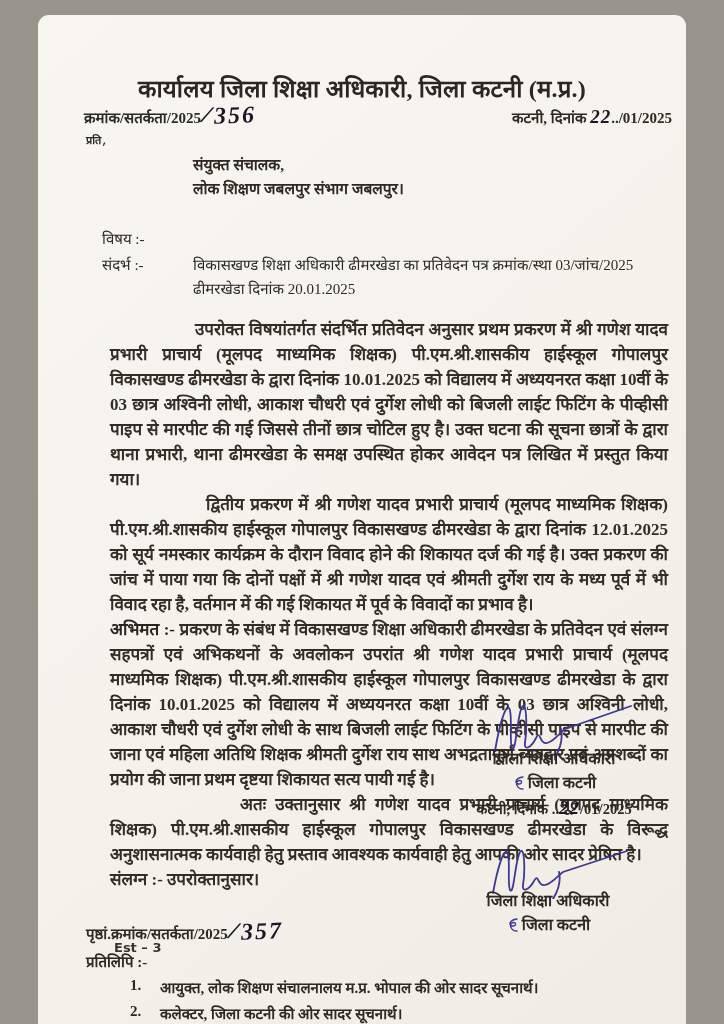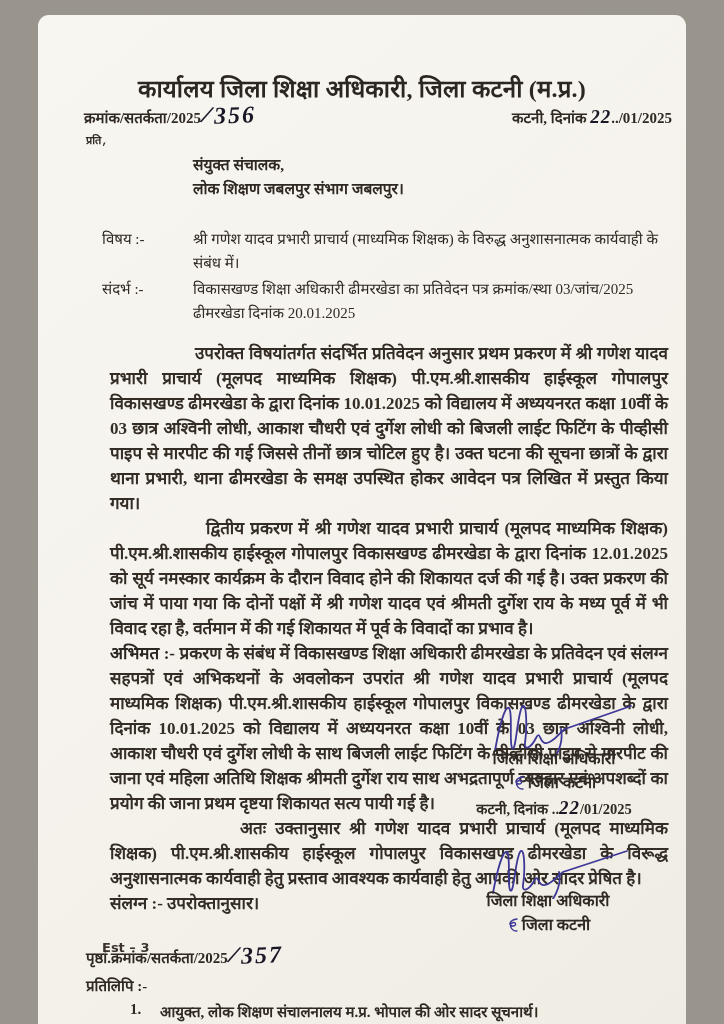--- a/index.html
+++ b/index.html
@@ -55,21 +55,21 @@
   .copy-item .num{flex:0 0 30px;font-weight:600;}
   .sig{position:absolute;text-align:center;color:#2f2922;}
   .sig .ln1{font-size:16px;font-weight:700;}
   .sig .ln2{font-size:16px;font-weight:700;margin-top:2px;}
   .sig .dt{font-size:14.5px;font-weight:700;margin-top:4px;white-space:nowrap;}
   .sig1{top:684px;right:24px;width:216px;}
   .sig2{top:830px;right:28px;width:220px;}
   .sigsvg{display:block;margin:0 auto -10px auto;}
   .curl{vertical-align:-3px;margin-right:2px;}
   .est{
-    position:absolute;left:64px;top:925px;
+    position:absolute;left:76px;top:925px;
     font-family:"DejaVu Sans","Liberation Sans",sans-serif;
     font-size:13px;color:#3a342c;font-weight:600;
   }
 </style>
 </head>
 <body>
 
 <div class="page">
 
   <div class="title">कार्यालय जिला शिक्षा अधिकारी, जिला कटनी (म.प्र.)</div>
@@ -85,21 +85,20 @@
 
   <div class="prati">प्रति,</div>
 
   <div class="recipient">
     <div>संयुक्त संचालक,</div>
     <div>लोक शिक्षण जबलपुर संभाग जबलपुर।</div>
   </div>
 
   <div class="subrow">
     <span class="lbl">विषय :-</span>
-    <span class="txt">श्री गणेश यादव प्रभारी प्राचार्य (माध्यमिक शिक्षक) के विरुद्ध अनुशासनात्मक कार्यवाही के संबंध में।</span>
   </div>
 
   <div class="subrow" style="margin-top:2px;">
     <span class="lbl">संदर्भ :-</span>
     <span class="txt">विकासखण्ड शिक्षा अधिकारी ढीमरखेडा का प्रतिवेदन पत्र क्रमांक/स्था 03/जांच/2025 ढीमरखेडा दिनांक 20.01.2025</span>
   </div>
 
   <div class="body">
     <p class="p1">उपरोक्त विषयांतर्गत संदर्भित प्रतिवेदन अनुसार प्रथम प्रकरण में श्री गणेश यादव प्रभारी प्राचार्य (मूलपद माध्यमिक शिक्षक) पी.एम.श्री.शासकीय हाईस्कूल गोपालपुर विकासखण्ड ढीमरखेडा के द्वारा दिनांक 10.01.2025 को विद्यालय में अध्ययनरत कक्षा 10वीं के 03 छात्र अश्विनी लोधी, आकाश चौधरी एवं दुर्गेश लोधी को बिजली लाईट फिटिंग के पीव्हीसी पाइप से मारपीट की गई जिससे तीनों छात्र चोटिल हुए है। उक्त घटना की सूचना छात्रों के द्वारा थाना प्रभारी, थाना ढीमरखेडा के समक्ष उपस्थित होकर आवेदन पत्र लिखित में प्रस्तुत किया गया।</p>
     <p class="p2">द्वितीय प्रकरण में श्री गणेश यादव प्रभारी प्राचार्य (मूलपद माध्यमिक शिक्षक) पी.एम.श्री.शासकीय हाईस्कूल गोपालपुर विकासखण्ड ढीमरखेडा के द्वारा दिनांक 12.01.2025 को सूर्य नमस्कार कार्यक्रम के दौरान विवाद होने की शिकायत दर्ज की गई है। उक्त प्रकरण की जांच में पाया गया कि दोनों पक्षों में श्री गणेश यादव एवं श्रीमती दुर्गेश राय के मध्य पूर्व में भी विवाद रहा है, वर्तमान में की गई शिकायत में पूर्व के विवादों का प्रभाव है।</p>

